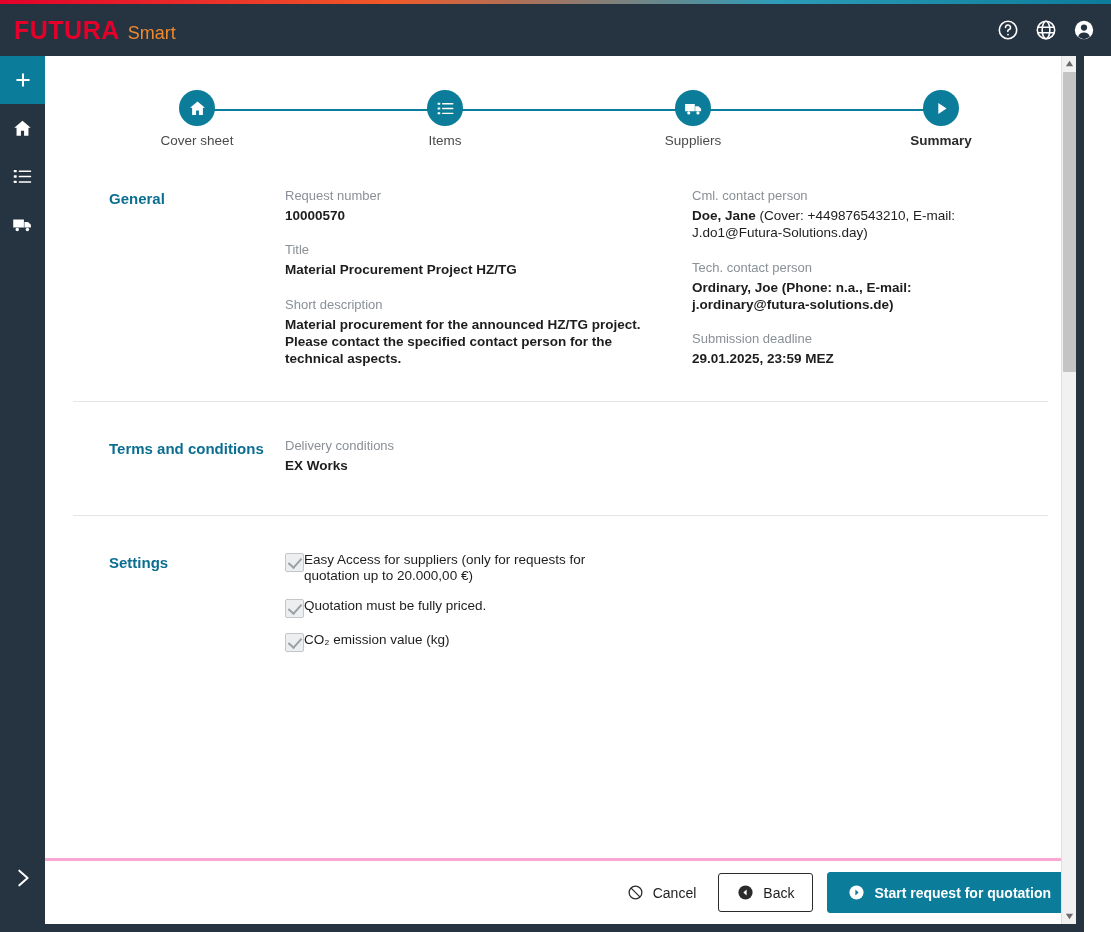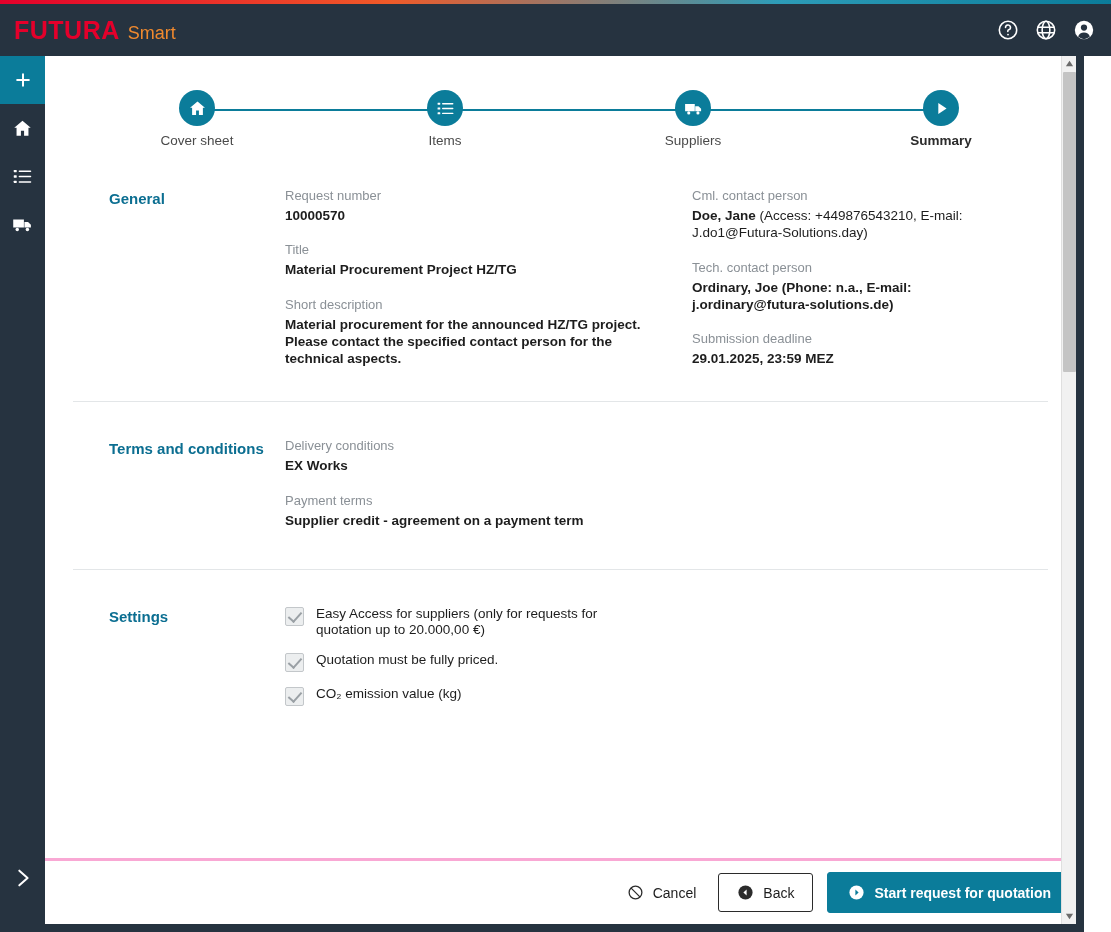--- a/index.html
+++ b/index.html
@@ -176,21 +176,20 @@
   .cb.checked::after {
     content: "";
     position: absolute;
     left: 5px; top: 1px;
     width: 6px; height: 11px;
     border: solid #9aa0a5;
     border-width: 0 2px 2px 0;
     transform: rotate(42deg);
   }
   .cb-label {
-    margin-left: 12px;
     font-size: 13.5px;
     color: #1d1d1d;
     line-height: 1.2;
     max-width: 330px;
   }
 
   
   .scrollbar {
     position: absolute;
     top: 0; right: 0;
@@ -384,21 +383,21 @@
           </div>
           <div class="field">
             <div class="field-label">Short description</div>
             <div class="field-value" style="max-width:360px;">Material procurement for the announced HZ/TG project. Please contact the specified contact person for the technical aspects.</div>
           </div>
         </div>
         <div class="col right">
           <div class="field">
             <div class="field-label">Cml. contact person</div>
             <div class="field-value" style="max-width:300px;">
-              <span>Doe, Jane</span><span class="mixed-regular"> (Access: +449876543210, E-mail: J.do1@Futura-Solutions.day)</span>
+              <span>Doe, Jane</span><span class="mixed-regular"> (Cover: +449876543210, E-mail: J.do1@Futura-Solutions.day)</span>
             </div>
           </div>
           <div class="field">
             <div class="field-label">Tech. contact person</div>
             <div class="field-value" style="max-width:300px;">Ordinary, Joe (Phone: n.a., E-mail: j.ordinary@futura-solutions.de)</div>
           </div>
           <div class="field">
             <div class="field-label">Submission deadline</div>
             <div class="field-value">29.01.2025, 23:59 MEZ</div>
           </div>
@@ -406,24 +405,20 @@
       </div>
     </div>
 
     <div class="section" style="padding-top:36px; padding-bottom:40px;">
       <div class="section-title">Terms and conditions</div>
       <div class="cols">
         <div class="col">
           <div class="field">
             <div class="field-label">Delivery conditions</div>
             <div class="field-value">EX Works</div>
-          </div>
-          <div class="field">
-            <div class="field-label">Payment terms</div>
-            <div class="field-value">Supplier credit - agreement on a payment term</div>
           </div>
         </div>
         <div class="col right"></div>
       </div>
     </div>
 
     <div class="section" style="padding-top:36px; border-bottom:none;">
       <div class="section-title">Settings</div>
       <div class="cols">
         <div class="col" style="flex:0 0 520px; width:520px;">

